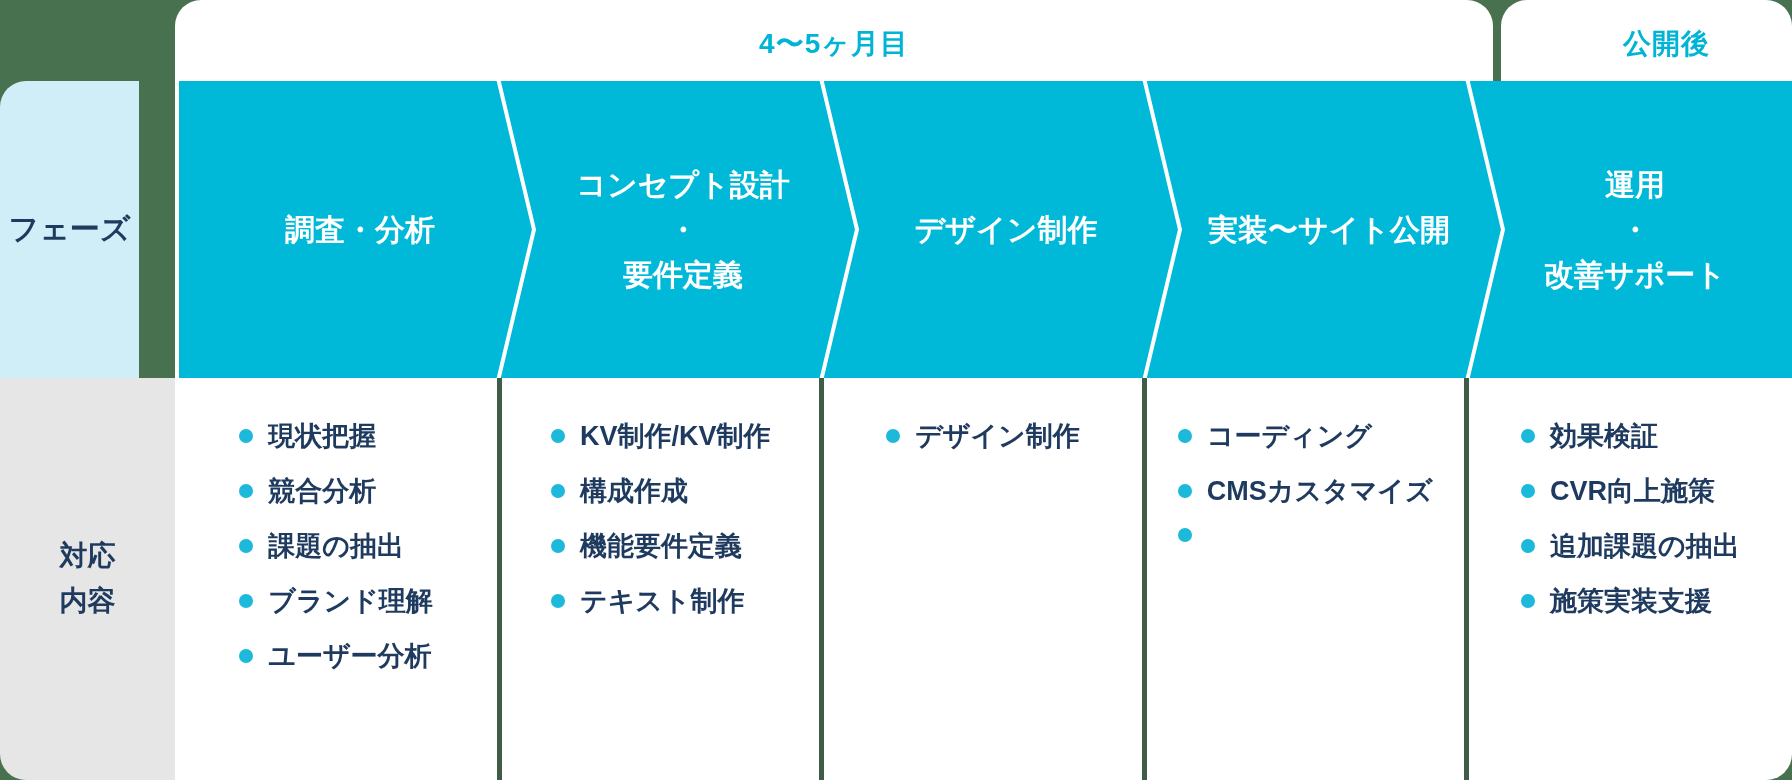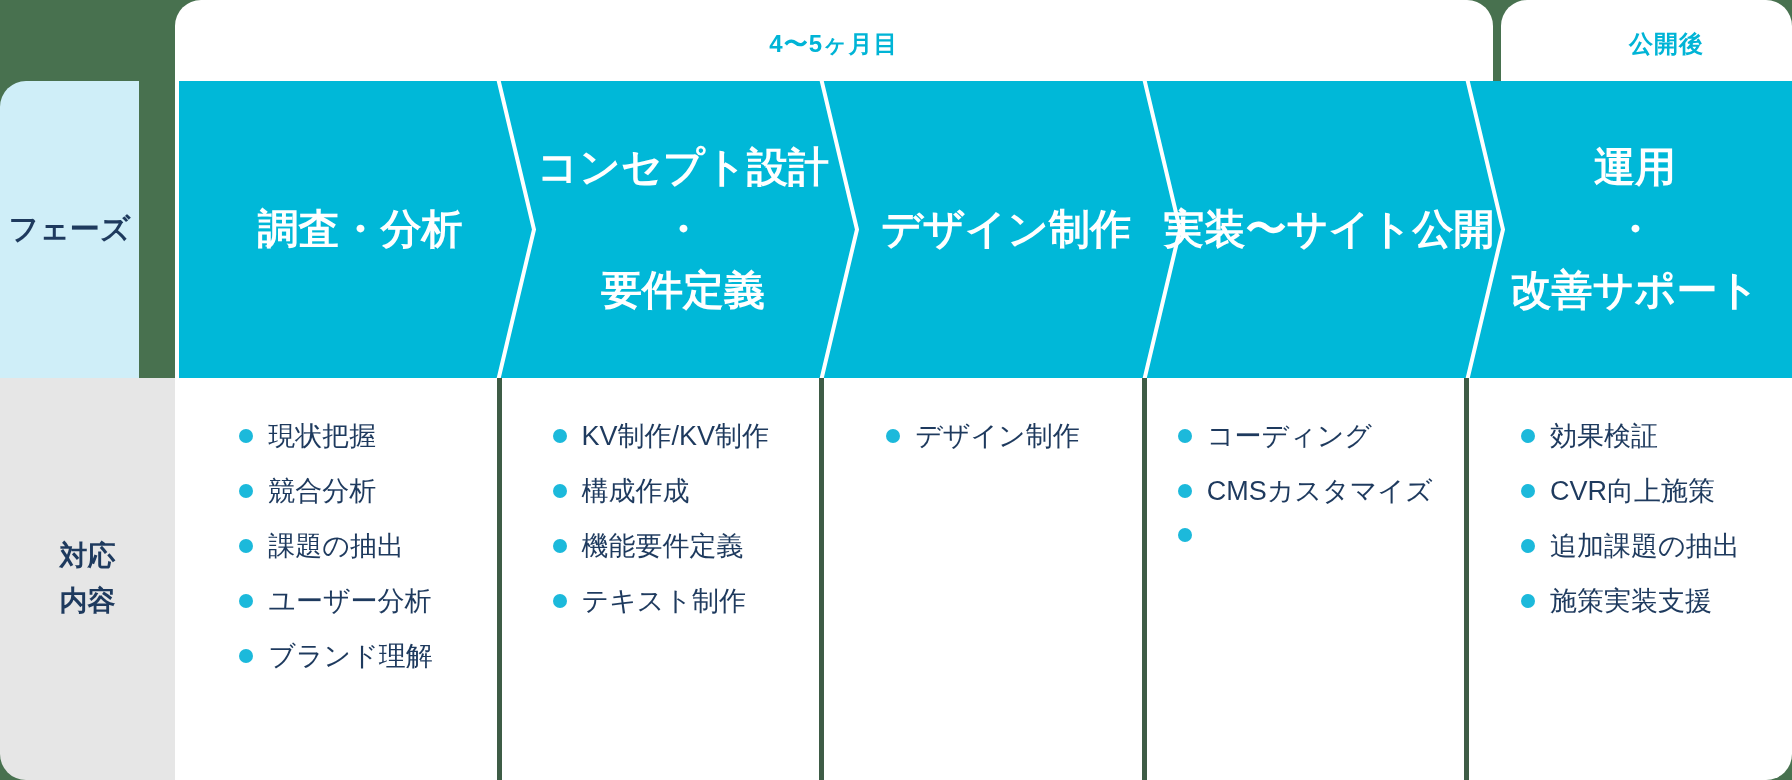--- a/index.html
+++ b/index.html
@@ -10,48 +10,48 @@
   *{margin:0;padding:0;box-sizing:border-box;}
   html,body{width:1792px;height:780px;}
   body{
     position:relative;background:var(--green-bg);
     font-family:"Liberation Sans","DejaVu Sans",sans-serif;
     overflow:hidden;
   }
   
   .band{position:absolute;top:0;height:81px;background:var(--white);
     display:flex;align-items:center;justify-content:center;
-    color:var(--header-text);font-weight:bold;font-size:24px;letter-spacing:1px;}
+    color:var(--header-text);font-weight:bold;font-size:28px;letter-spacing:1px;}
   .band-main{left:175px;width:1318px;border-radius:26px 26px 0 0;}
   .band-after{left:1501px;width:291px;border-radius:26px 26px 0 0;padding-left:40px;}
   .band span{padding-top:6px;}
   
   .phase-label{position:absolute;left:0;top:81px;width:139px;height:297px;
     background:var(--light-blue);border-radius:26px 0 0 0;
     display:flex;align-items:center;justify-content:center;
     color:var(--navy);font-weight:bold;font-size:30px;}
   .phase-strip{position:absolute;left:175px;top:81px;width:1617px;height:297px;
     background:var(--cyan);border-left:4px solid var(--white);}
   .phase-strip svg{position:absolute;left:0;top:0;}
   .phase-title{position:absolute;top:0;height:100%;transform:translateX(-50%);
     display:flex;flex-direction:column;justify-content:center;text-align:center;
-    color:var(--white);font-weight:bold;font-size:41px;line-height:1.5;
+    color:var(--white);font-weight:bold;font-size:30px;line-height:1.5;
     white-space:nowrap;}
   .pt1{left:181px;} .pt2{left:504px;} .pt3{left:827px;} .pt4{left:1150px;} .pt5{left:1456px;}
   
   .content-label{position:absolute;left:0;top:378px;width:175px;height:402px;
     background:var(--gray);border-radius:0 0 0 26px;
     display:flex;flex-direction:column;align-items:center;justify-content:center;
     color:var(--navy);font-weight:bold;font-size:28px;line-height:1.6;text-align:center;}
   .content-strip{position:absolute;left:175px;top:378px;width:1617px;height:402px;
     background:var(--white);border-radius:0 0 26px 0;display:flex;}
   .content-col{height:100%;padding-top:40px;}
   .c1{width:323px;} .c2,.c3,.c4{width:323px;border-left:5px solid var(--divider-green);}
   .c5{width:329px;border-left:5px solid var(--divider-green);border-radius:0 0 26px 0;}
-  .content-col ul{list-style:none;display:table;margin:0 auto;}
+  .content-col ul{list-style:none;display:table;margin:0 auto;font-weight:bold;}
   .content-col li{display:flex;align-items:center;gap:15px;margin-bottom:19px;
     color:var(--navy);font-size:27px;white-space:nowrap;}
   .dot{width:14px;height:14px;border-radius:50%;background:var(--bullet);flex:0 0 auto;}
 </style>
 </head>
 <body>
 
 <div class="band band-main">
   <span>4〜5ヶ月目</span>
 </div>
@@ -106,25 +106,25 @@
         <li>
           <span class="dot"></span>
           <span>競合分析</span>
         </li>
         <li>
           <span class="dot"></span>
           <span>課題の抽出</span>
         </li>
         <li>
           <span class="dot"></span>
-          <span>ユーザー分析</span>
+          <span>ブランド理解</span>
         </li>
         <li>
           <span class="dot"></span>
-          <span>ブランド理解</span>
+          <span>ユーザー分析</span>
         </li>
       </ul>
     </div>
     <div class="content-col c2">
       <ul>
         <li>
           <span class="dot"></span>
           <span>KV制作/KV制作</span>
         </li>
         <li>

